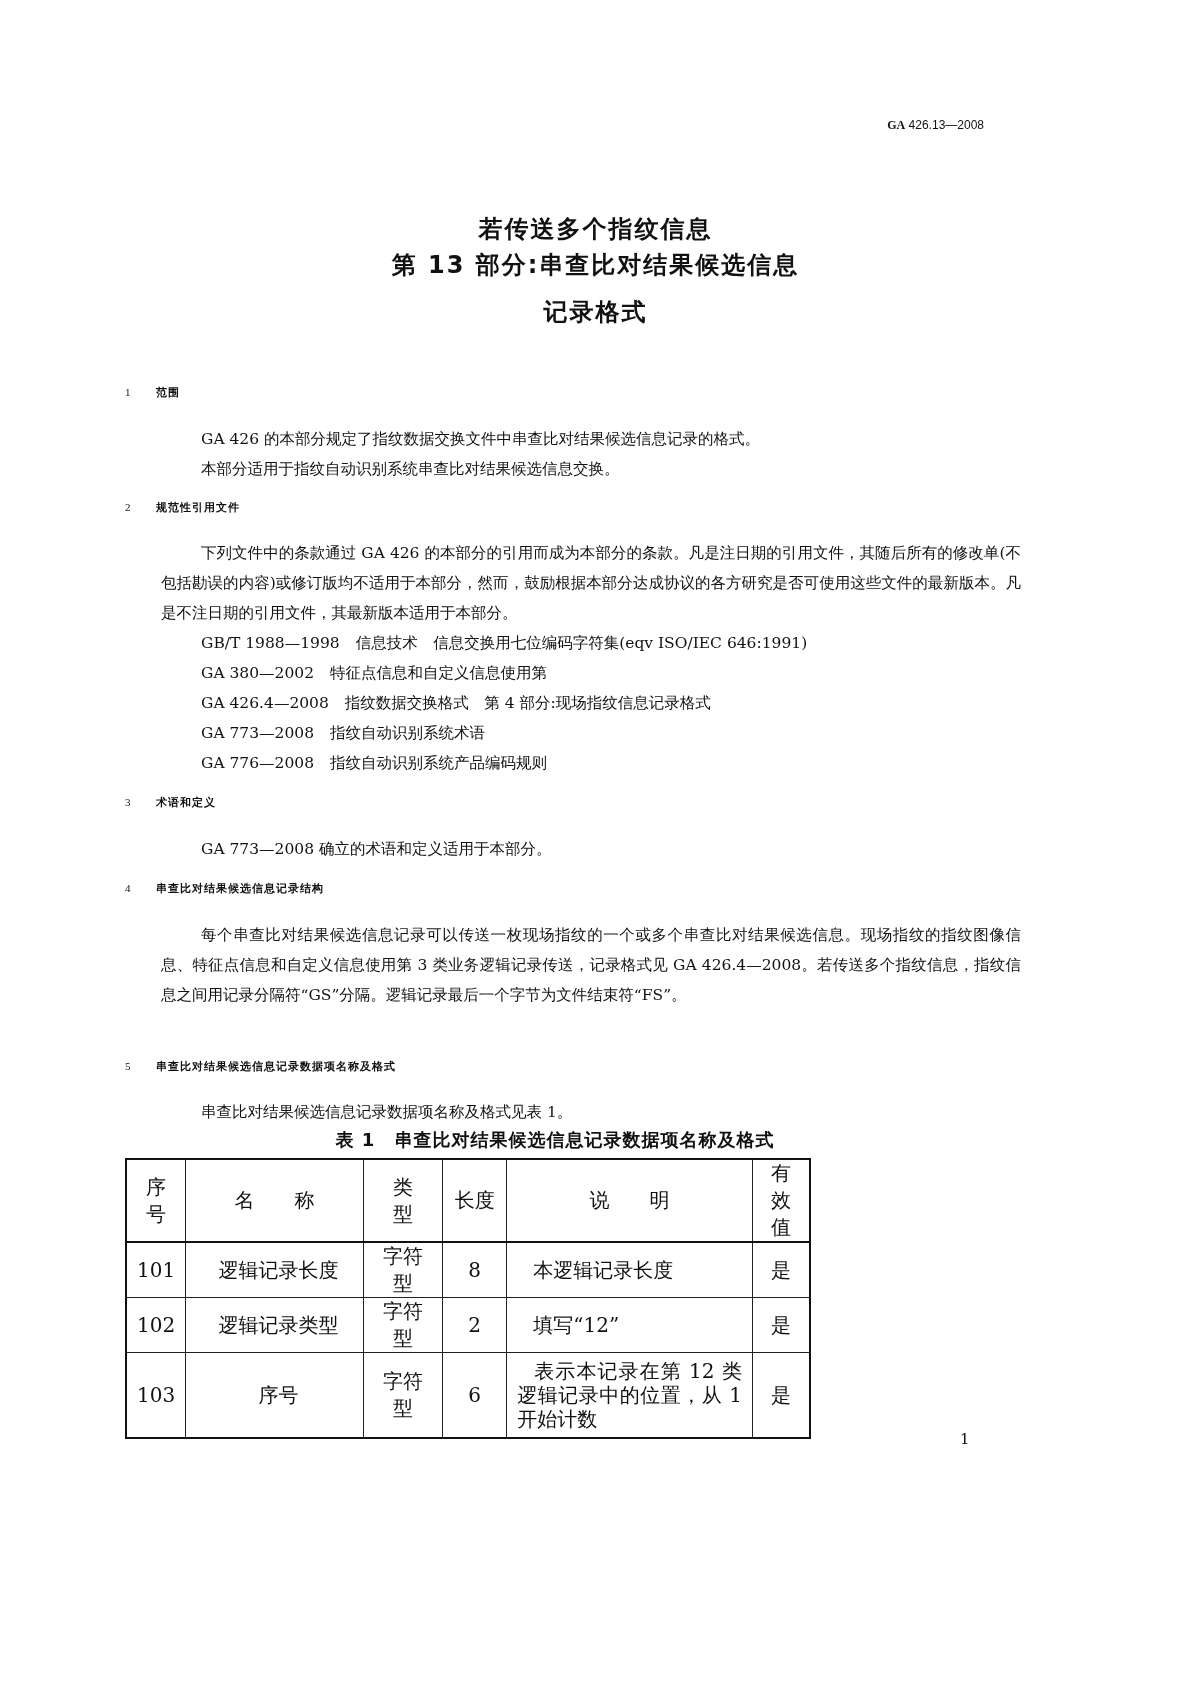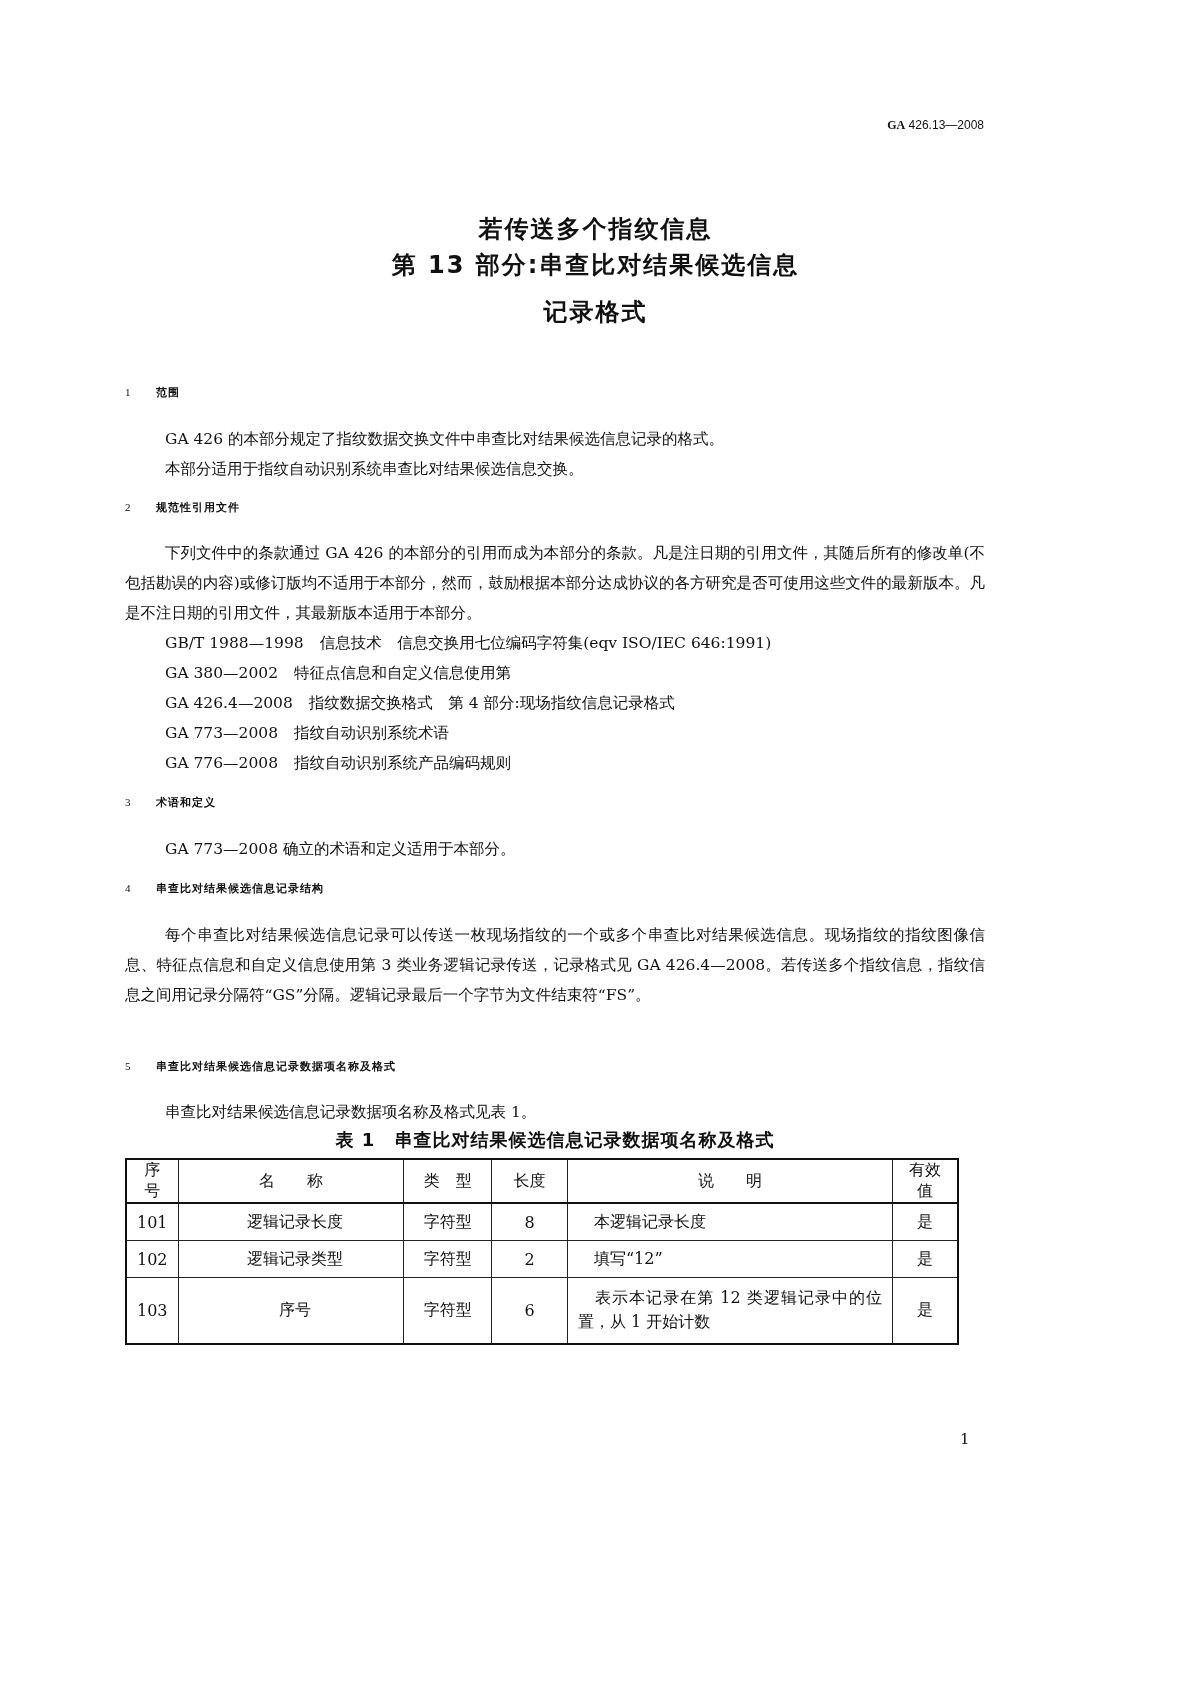--- a/index.html
+++ b/index.html
@@ -3,25 +3,25 @@
 <meta charset="utf-8">
 <style>
   html, body { margin: 0; padding: 0; background: #ffffff; }
   body { width: 1191px; height: 1684px; position: relative; overflow: hidden; color: #111; }
   .abs { position: absolute; }
   .doc-id { right: 207px; top: 118px; font-size: 12px; font-family: "Liberation Sans", sans-serif; }
   .doc-id b { font-family: "Liberation Serif", serif; font-weight: bold; }
   .title { left: 0; width: 1191px; text-align: center; font-family: "DejaVu Sans", sans-serif; font-weight: bold; font-size: 24px; letter-spacing: 2px; }
   .h { left: 125px; font-family: Liberation Serif, serif; font-weight: bold; font-size: 11px; letter-spacing: 1px; }
   .h .num { display: inline-block; width: 31px; font-weight: normal; }
-  .p { font-family: "DejaVu Serif", serif; font-size: 15.5px; line-height: 30px; }
+  .p { font-family: "DejaVu Serif", serif; font-size: 15.5px; line-height: 30px; margin-left: 36px; }
   .para { left: 125px; width: 860px; text-align: justify; text-indent: 40px; }
   .ref { left: 165px; }
   .ref .code { display: inline-block; margin-right: 16px; }
-  table.t1 { position: absolute; left: 125px; top: 1158px; width: 834px; border-collapse: collapse; font-family: "DejaVu Serif", serif; font-size: 16px; }
+  table.t1 { position: absolute; left: 125px; top: 1158px; width: 686px; border-collapse: collapse; font-family: "DejaVu Serif", serif; font-size: 20px; }
   table.t1 td, table.t1 th { border: 1px solid #222; padding: 0 10px; font-weight: normal; }
   table.t1 { border: 2px solid #111; }
   table.t1 thead tr { height: 34px; }
   table.t1 thead th { border-bottom: 2px solid #111; }
   .c { text-align: center; }
   .l { text-align: center; }
   .desc { text-align: justify; line-height: 24px; padding-top: 6px !important; padding-bottom: 6px !important; }
   .desc .ind { display: inline-block; width: 16px; }
   .tcap { left: 0; width: 1110px; text-align: center; top: 1128px; font-family: "DejaVu Sans", sans-serif; font-weight: bold; font-size: 18px; letter-spacing: 1px; }
   .pageno { left: 960px; top: 1430px; font-family: "DejaVu Serif", serif; font-size: 15px; }

